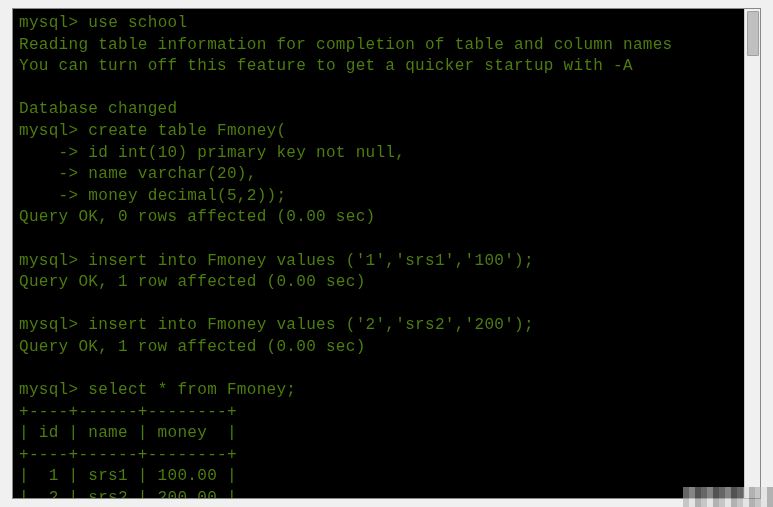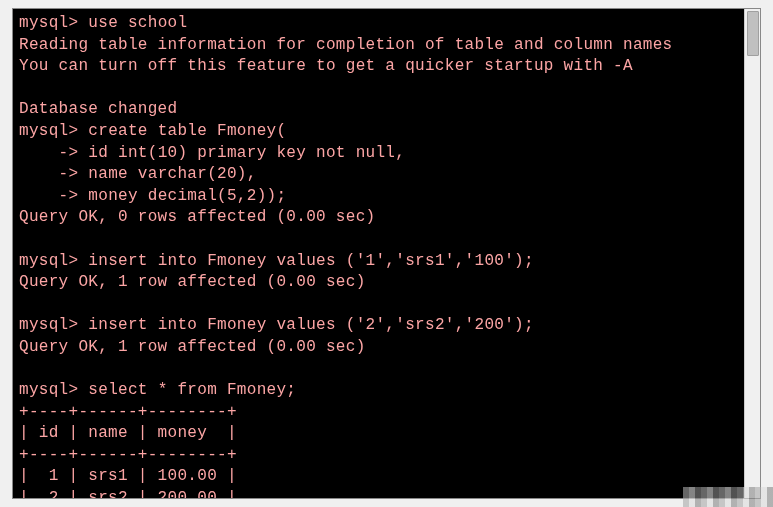--- a/index.html
+++ b/index.html
@@ -17,21 +17,21 @@
     .terminal-wrapper {
       position: relative;
       width: 100%;
       height: 100%;
       background: #000;
       border: 1px solid #888;
       overflow: hidden;
     }
     .terminal {
       background: #000;
-      color: #fca5a5;
+      color: #4d7c0f;
       font-family: "Consolas", "Courier New", monospace;
       font-size: 16px;
       line-height: 1.35;
       padding: 4px 6px;
       white-space: pre;
       height: 100%;
       overflow: hidden;
       letter-spacing: 0.3px;
     }
     .scrollbar {

